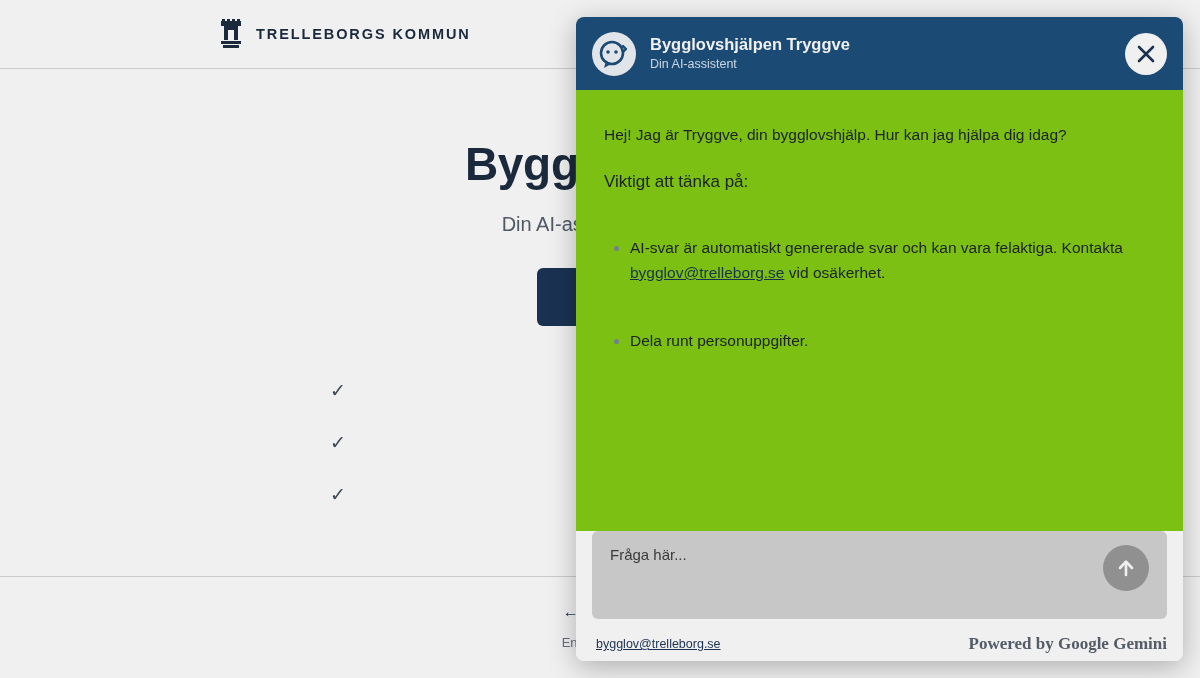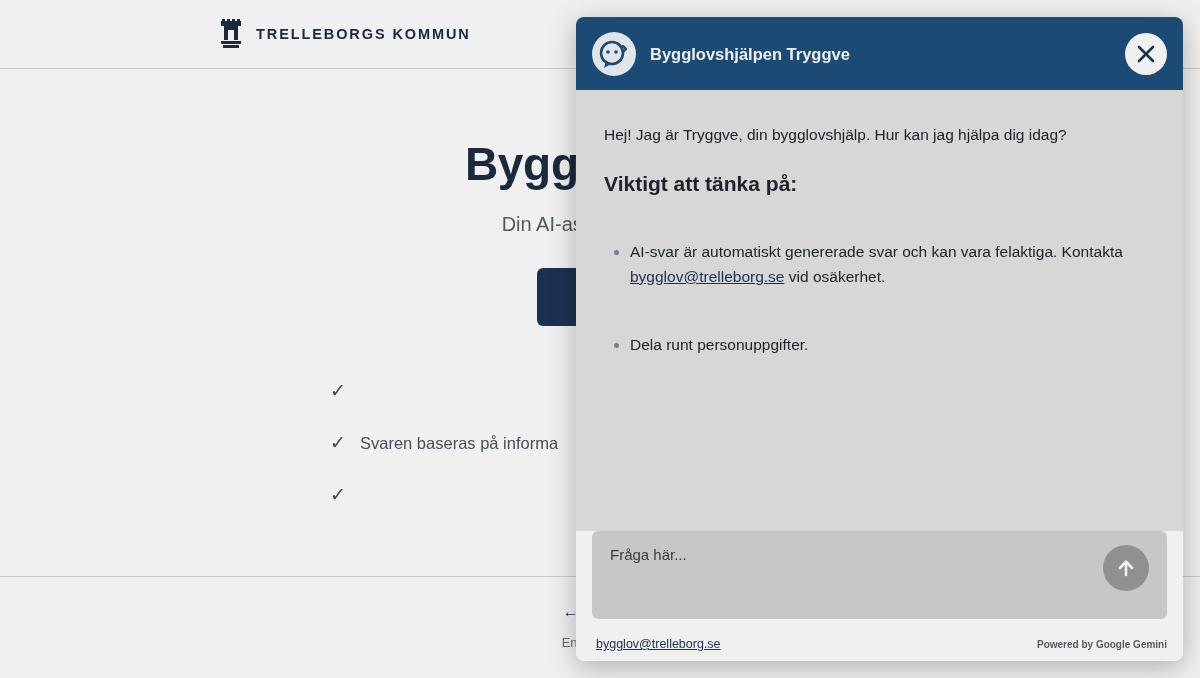--- a/index.html
+++ b/index.html
@@ -197,31 +197,31 @@
     display: flex;
     align-items: center;
     justify-content: center;
     padding: 0;
   }
   .chat-body {
     flex: 1 1 auto;
     padding: 34px 16px 10px 28px;
     box-sizing: border-box;
     overflow: hidden;
-    background: #e5e5e5;
+    background: #84cc16;
   }
   .chat-greeting {
     font-size: 15.5px;
     color: #20262e;
     line-height: 22px;
     margin: 0 0 26px 0;
   }
   .chat-notice-title {
-    font-size: 21px;
-    font-weight: 700;
+    font-size: 17px;
+    font-weight: 400;
     color: #20262e;
     margin: 0 0 14px 0;
   }
   .chat-notice-list {
     margin: 0;
     padding-left: 26px;
   }
   .chat-notice-list li {
     font-size: 15.5px;
     color: #20262e;
@@ -284,23 +284,24 @@
     box-sizing: border-box;
     background: #ffffff;
   }
   .chat-footer-mail {
     font-size: 12.5px;
     color: #1d3557;
     text-decoration: underline;
     cursor: pointer;
   }
   .chat-footer-powered {
-    font-size: 10px;
+    font-size: 17px;
     color: #59626e;
     font-weight: 600;
+    font-family: Liberation Serif, serif;
   }
 </style>
 </head>
 <body>
 
 <div class="page">
 
   <div class="site-header">
     <div class="brand">
       <span class="brand-logo">
@@ -324,21 +325,20 @@
     <h1>Bygglovshjä</h1>
     <p class="hero-sub">Din AI-assistent för frå</p>
     <button class="cta">Öppn</button>
 
     <div class="features">
       <div class="feature">
         <span class="feature-check">✓</span>
       </div>
       <div class="feature">
         <span class="feature-check">✓</span>
-        <span class="feature-text">Svaren baseras på informa</span>
       </div>
       <div class="feature">
         <span class="feature-check">✓</span>
       </div>
     </div>
   </div>
 
   <div class="site-footer">
     <a class="footer-back">← Tillbaka</a>
     <div class="footer-note">En tjänst från</div>
@@ -352,20 +352,21 @@
           <circle cx="22" cy="22" r="22" fill="#f0f4f8"></circle>
           <circle cx="20" cy="21" r="11" fill="none" stroke="#1d4f7c" stroke-width="2.6"></circle>
           <circle cx="16" cy="20" r="1.8" fill="#1d4f7c"></circle>
           <circle cx="24" cy="20" r="1.8" fill="#1d4f7c"></circle>
           <path d="M14 29 L12 36 L19 32 Z" fill="#1d4f7c"></path>
           <path d="M31 14 l3 3 l-3 3" fill="none" stroke="#1d4f7c" stroke-width="2.4" stroke-linecap="round" stroke-linejoin="round"></path>
         </svg>
       </span>
       <div>
         <div class="chat-title">Bygglovshjälpen Tryggve</div>
+        <div class="chat-subtitle">Din AI-assistent</div>
       </div>
       <button class="chat-close">
         <svg width="26" height="26" viewBox="0 0 26 26">
           <line x1="6" y1="6" x2="20" y2="20" stroke="#1d3557" stroke-width="2.6" stroke-linecap="round"></line>
           <line x1="20" y1="6" x2="6" y2="20" stroke="#1d3557" stroke-width="2.6" stroke-linecap="round"></line>
         </svg>
       </button>
     </div>
 
     <div class="chat-body">

